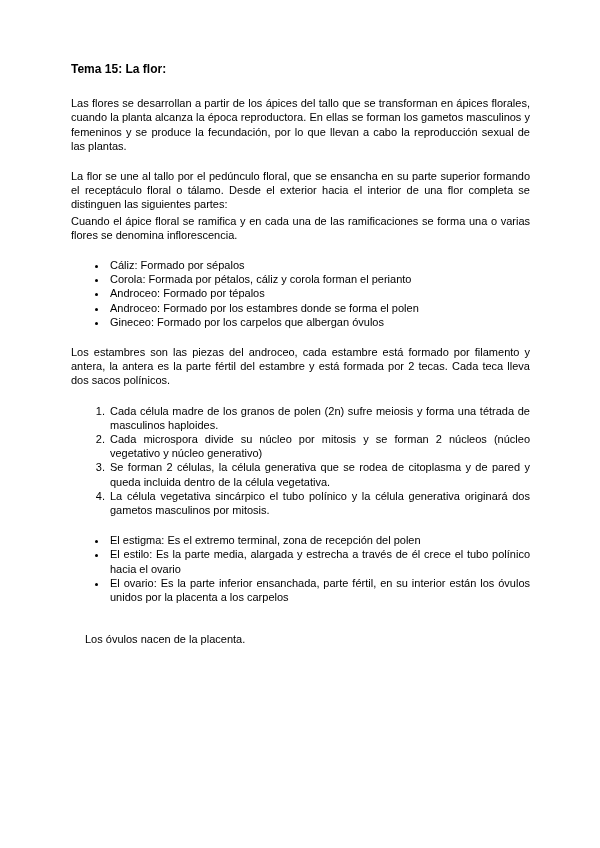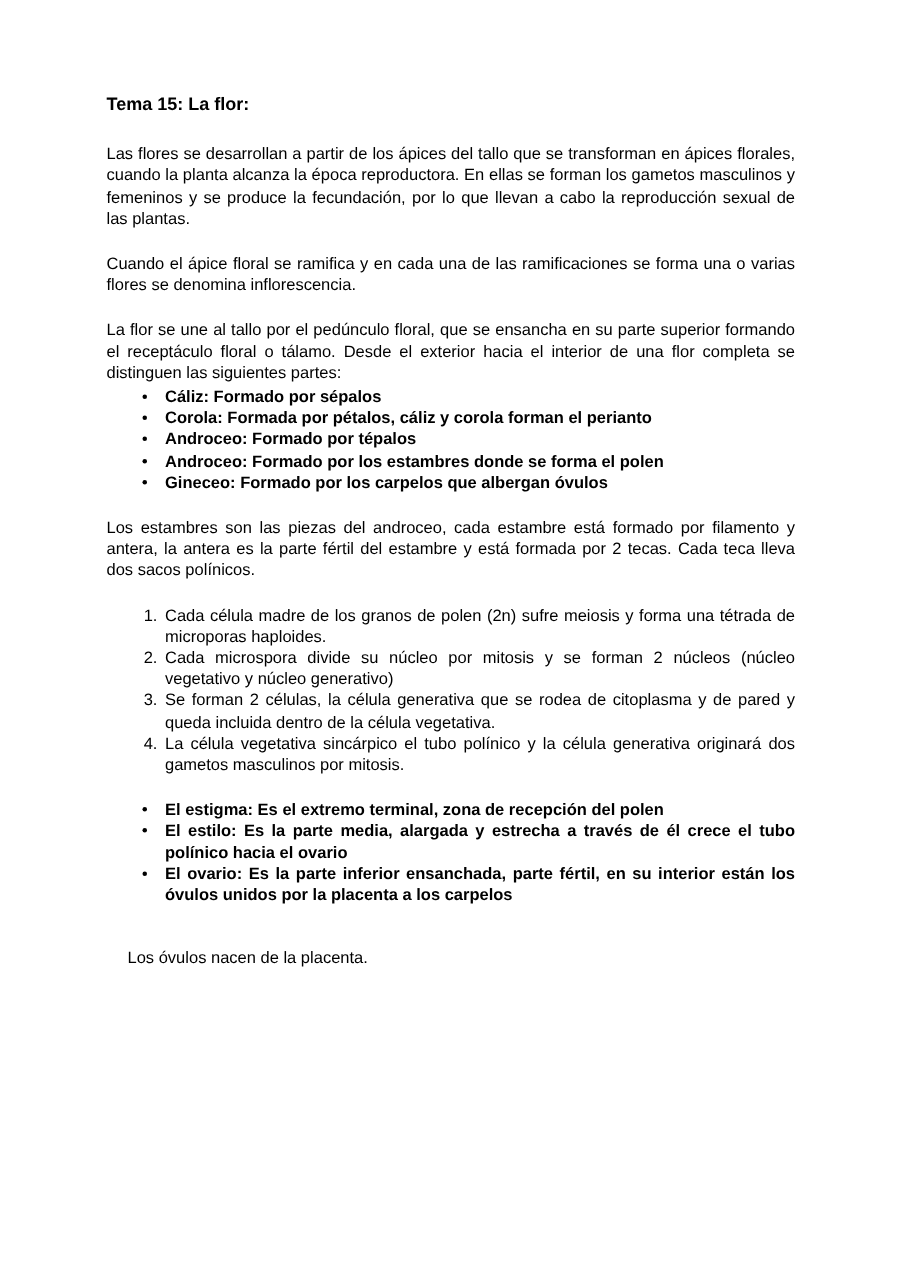--- a/index.html
+++ b/index.html
@@ -27,51 +27,51 @@
   .para.tight { margin-bottom: 2px; }
   .para.no-gap { margin-bottom: 0; }
   ul.bullets, ol.steps {
     margin: 0 0 16px 0;
     padding-left: 37px;
     text-align: justify;
   }
   ul.bullets li, ol.steps li {
     padding-left: 2px;
   }
-  ul.bullets { list-style-type: disc; font-weight: bold; }
+  ul.bullets { list-style-type: disc; }
   ol.steps { list-style-type: decimal; }
   .gap-lg { margin-bottom: 32px; }
   .mt-lg { margin-top: 28px; padding-left: 14px; }
 </style>
 </head>
 <body>
 
 <div class="page">
 
   <h1 class="title">Tema 15: La flor:</h1>
 
   <p class="para">Las flores se desarrollan a partir de los ápices del tallo que se transforman en ápices florales, cuando la planta alcanza la época reproductora. En ellas se forman los gametos masculinos y femeninos y se produce la fecundación, por lo que llevan a cabo la reproducción sexual de las plantas.</p>
 
+  <p class="para tight">La flor se une al tallo por el pedúnculo floral, que se ensancha en su parte superior formando el receptáculo floral o tálamo. Desde el exterior hacia el interior de una flor completa se distinguen las siguientes partes:</p>
+
   <p class="para">Cuando el ápice floral se ramifica y en cada una de las ramificaciones se forma una o varias flores se denomina inflorescencia.</p>
-
-  <p class="para tight">La flor se une al tallo por el pedúnculo floral, que se ensancha en su parte superior formando el receptáculo floral o tálamo. Desde el exterior hacia el interior de una flor completa se distinguen las siguientes partes:</p>
 
   <ul class="bullets">
     <li>Cáliz: Formado por sépalos</li>
     <li>Corola: Formada por pétalos, cáliz y corola forman el perianto</li>
     <li>Androceo: Formado por tépalos</li>
     <li>Androceo: Formado por los estambres donde se forma el polen</li>
     <li>Gineceo: Formado por los carpelos que albergan óvulos</li>
   </ul>
 
   <p class="para">Los estambres son las piezas del androceo, cada estambre está formado por filamento y antera, la antera es la parte fértil del estambre y está formada por 2 tecas. Cada teca lleva dos sacos polínicos.</p>
 
 
   <ol class="steps gap-lg">
-    <li>Cada célula madre de los granos de polen (2n) sufre meiosis y forma una tétrada de microporas haploides.</li>
+    <li>Cada célula madre de los granos de polen (2n) sufre meiosis y forma una tétrada de masculinos haploides.</li>
     <li>Cada microspora divide su núcleo por mitosis y se forman 2 núcleos (núcleo vegetativo y núcleo generativo)</li>
     <li>Se forman 2 células, la célula generativa que se rodea de citoplasma y de pared y queda incluida dentro de la célula vegetativa.</li>
     <li>La célula vegetativa sincárpico el tubo polínico y la célula generativa originará dos gametos masculinos por mitosis.</li>
   </ol>
 
 
   <ul class="bullets gap-lg">
     <li>El estigma: Es el extremo terminal, zona de recepción del polen</li>
     <li>El estilo: Es la parte media, alargada y estrecha a través de él crece el tubo polínico hacia el ovario</li>
     <li>El ovario: Es la parte inferior ensanchada, parte fértil, en su interior están los óvulos unidos por la placenta a los carpelos</li>

